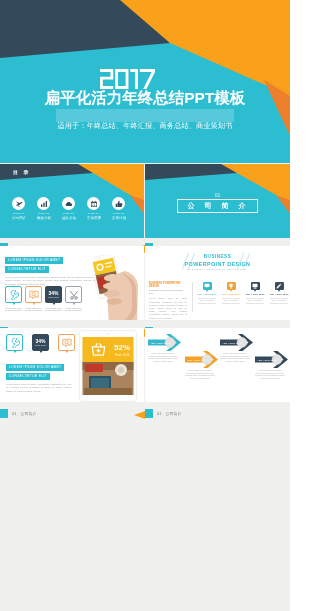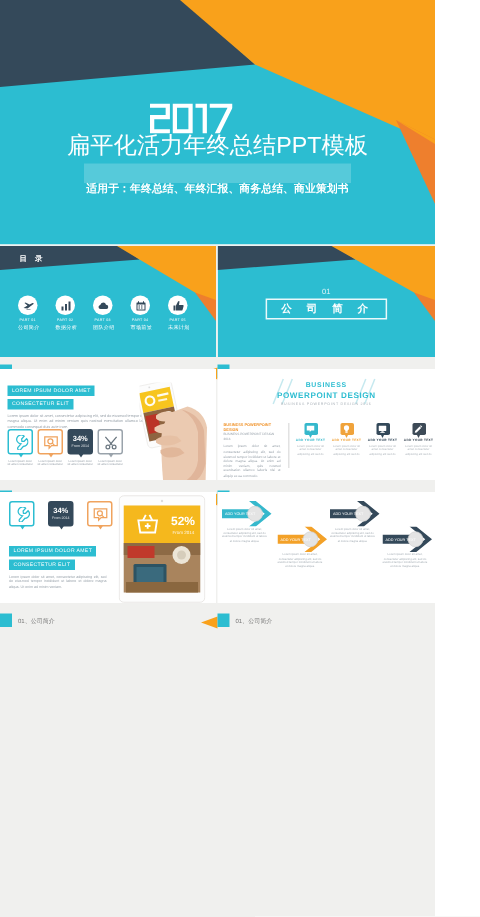--- a/index.html
+++ b/index.html
@@ -72,23 +72,23 @@
   .s6-feats{position:absolute;left:6px;top:6px;display:flex;gap:9px;}
   .s6-badges{position:absolute;left:6px;top:36px;}
   .s6-body{position:absolute;left:6px;top:55px;width:65px;font-size:2.4px;line-height:3.3px;color:#9aa3ab;text-align:justify;}
   .tablet-wrap{position:absolute;left:79px;top:2px;}
   
   .arrows{position:absolute;left:0;top:0;width:145px;height:74px;}
   .arw{position:absolute;}
   
   .s1{left:0;top:0;width:290px;height:163px;}
   .s1-year{position:absolute;left:100px;top:69px;}
-  .s1-title{position:absolute;left:0;right:0;top:90px;text-align:center;color:#fff;font-size:15.5px;font-weight:normal;letter-spacing:0px;line-height:16px;}
+  .s1-title{position:absolute;left:0;right:0;top:90px;text-align:center;color:#fff;font-size:15.5px;font-weight:bold;letter-spacing:0px;line-height:16px;}
   .s1-sub{position:absolute;left:56px;top:109px;width:178px;height:13px;background:rgba(255,255,255,0.20);display:flex;align-items:center;justify-content:center;}
-  .s1-sub span{color:#fff;font-size:7.2px;font-weight:bold;letter-spacing:.1px;margin-top:20px;}
+  .s1-sub span{color:#fff;font-size:7.2px;font-weight:normal;letter-spacing:.1px;margin-top:20px;}
 </style>
 </head>
 <body>
 
 <div class="page">
 
   <div class="slide s1">
     <svg class="bg" width="290" height="163" viewBox="0 0 290 163">
       <rect x="0" y="0" width="290" height="163" fill="#2cbdd1"></rect>
       <polygon points="0,0 122,0 170,43 0,58" fill="#34495a"></polygon>

